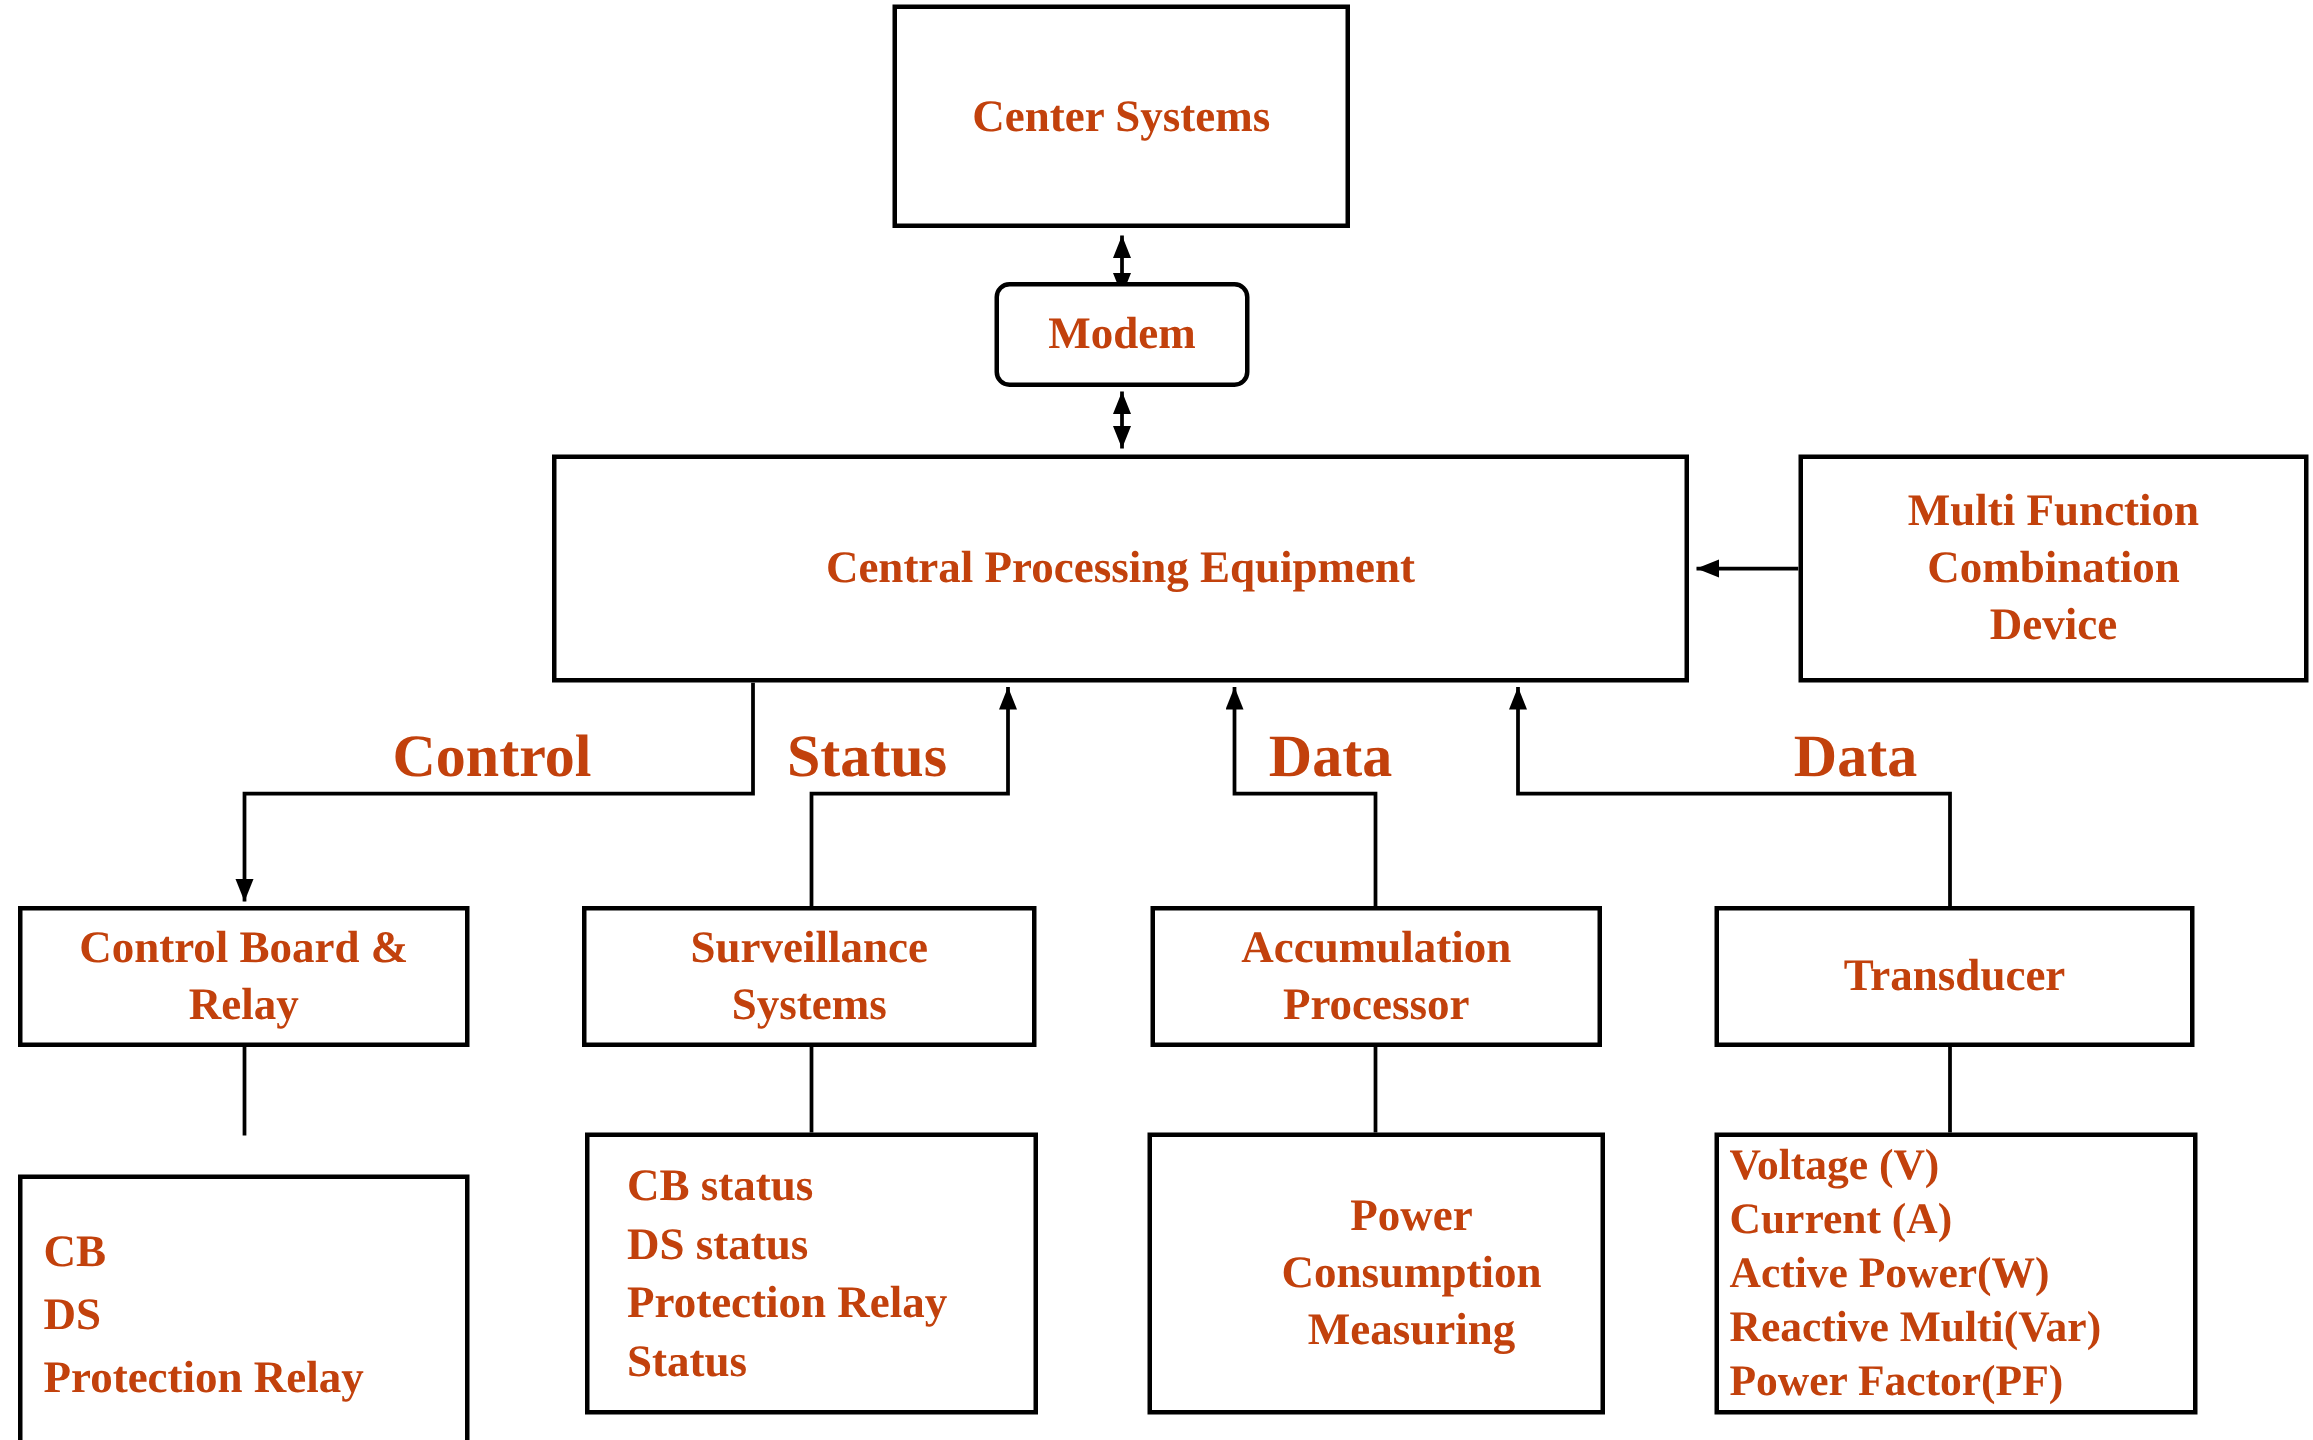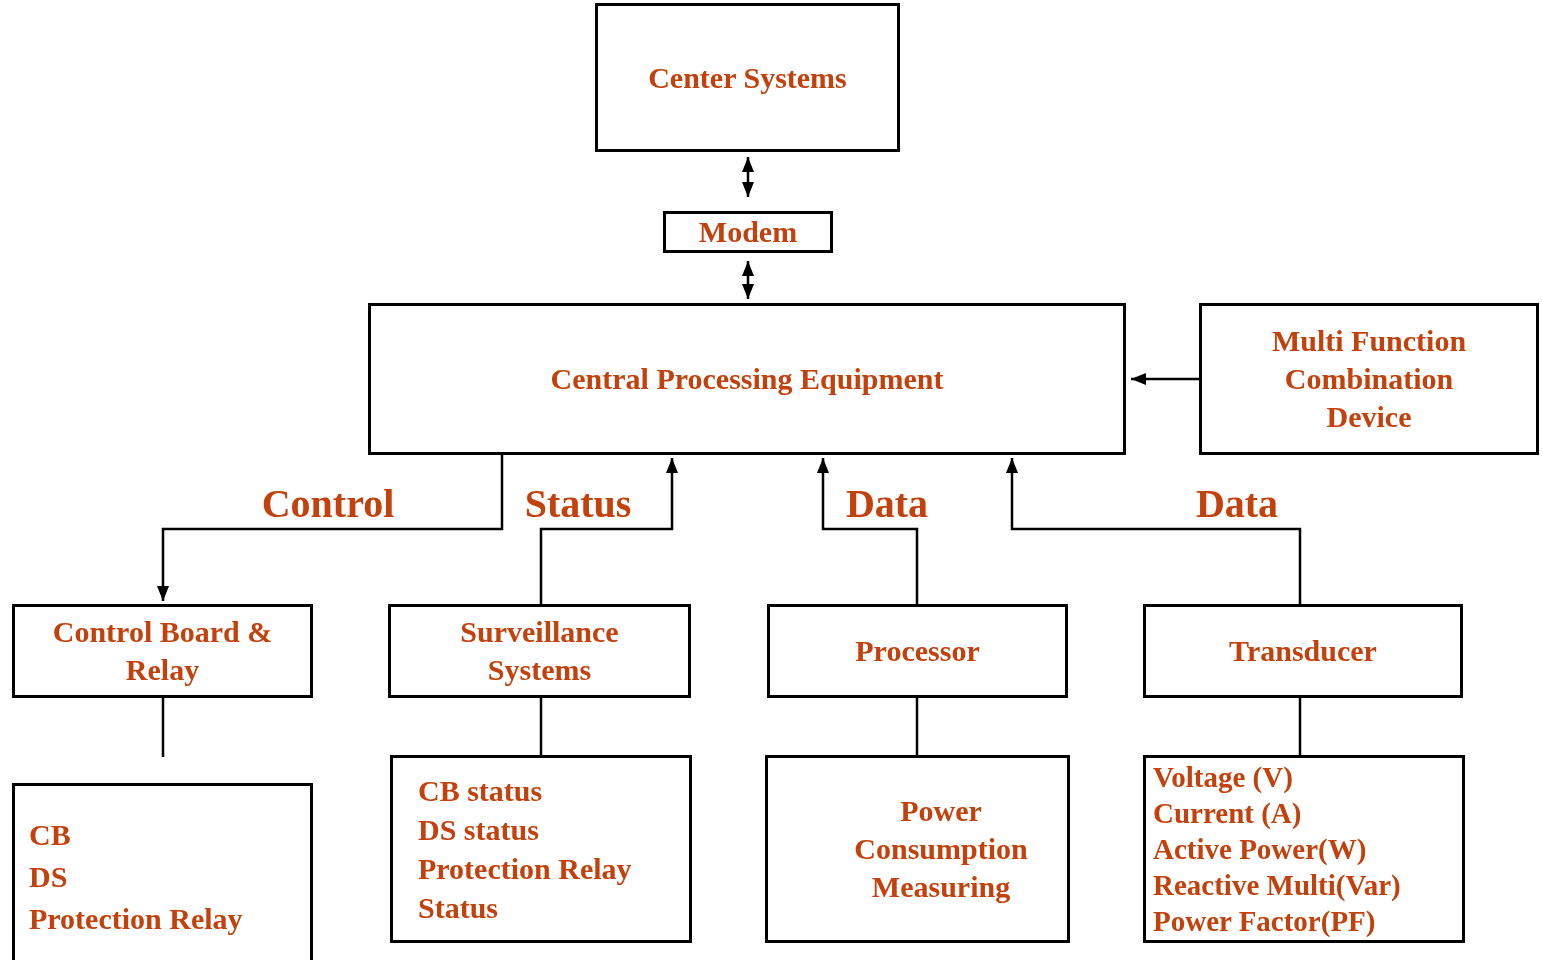--- a/index.html
+++ b/index.html
@@ -71,21 +71,21 @@
       <line x1="541" y1="698" x2="541" y2="757"></line>
       <line x1="917" y1="698" x2="917" y2="757"></line>
       <line x1="1300" y1="698" x2="1300" y2="757"></line>
     </g>
   </svg>
 
   <div class="box" style="left:595px; top:3px; width:305px; height:149px;">
     <span class="line">Center Systems</span>
   </div>
 
-  <div class="box" style="left:663px; top:211px; width:170px; height:42px;">
+  <div class="box" style="left:663px; top:188px; width:170px; height:70px;border-radius:10px;">
     <span class="line">Modem</span>
   </div>
 
   <div class="box" style="left:368px; top:303px; width:758px; height:152px;">
     <span class="line">Central Processing Equipment</span>
   </div>
 
   <div class="box" style="left:1199px; top:303px; width:340px; height:152px;">
     <span class="line">Multi Function</span>
     <span class="line">Combination</span>
@@ -101,20 +101,21 @@
     <span class="line">Control Board &amp;</span>
     <span class="line">Relay</span>
   </div>
 
   <div class="box" style="left:388px; top:604px; width:303px; height:94px;">
     <span class="line">Surveillance</span>
     <span class="line">Systems</span>
   </div>
 
   <div class="box" style="left:767px; top:604px; width:301px; height:94px;">
+    <span class="line">Accumulation</span>
     <span class="line">Processor</span>
   </div>
 
   <div class="box" style="left:1143px; top:604px; width:320px; height:94px;">
     <span class="line">Transducer</span>
   </div>
 
   <div class="box left-align" style="left:12px; top:755px; width:301px; height:188px; padding-left:14px; line-height:42px;margin-top:28px;">
     <span class="line">CB</span>
     <span class="line">DS</span>

